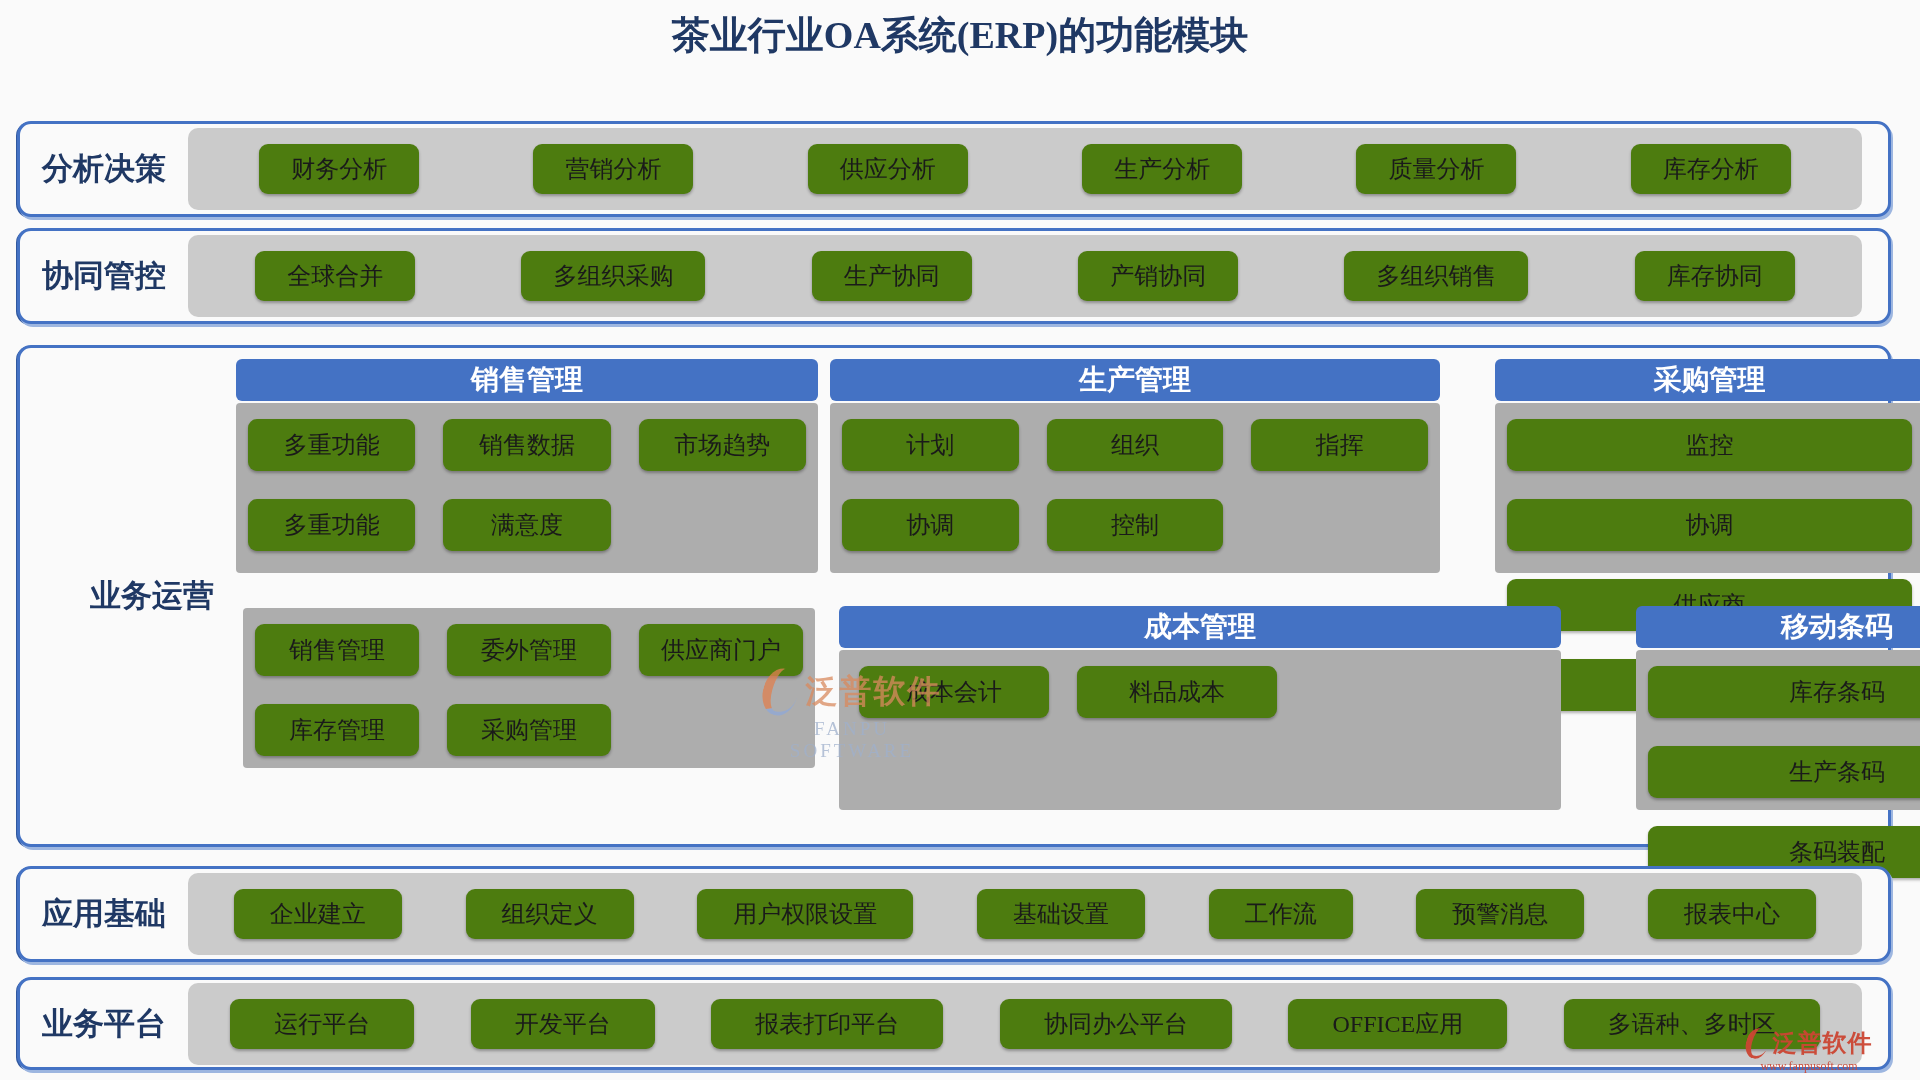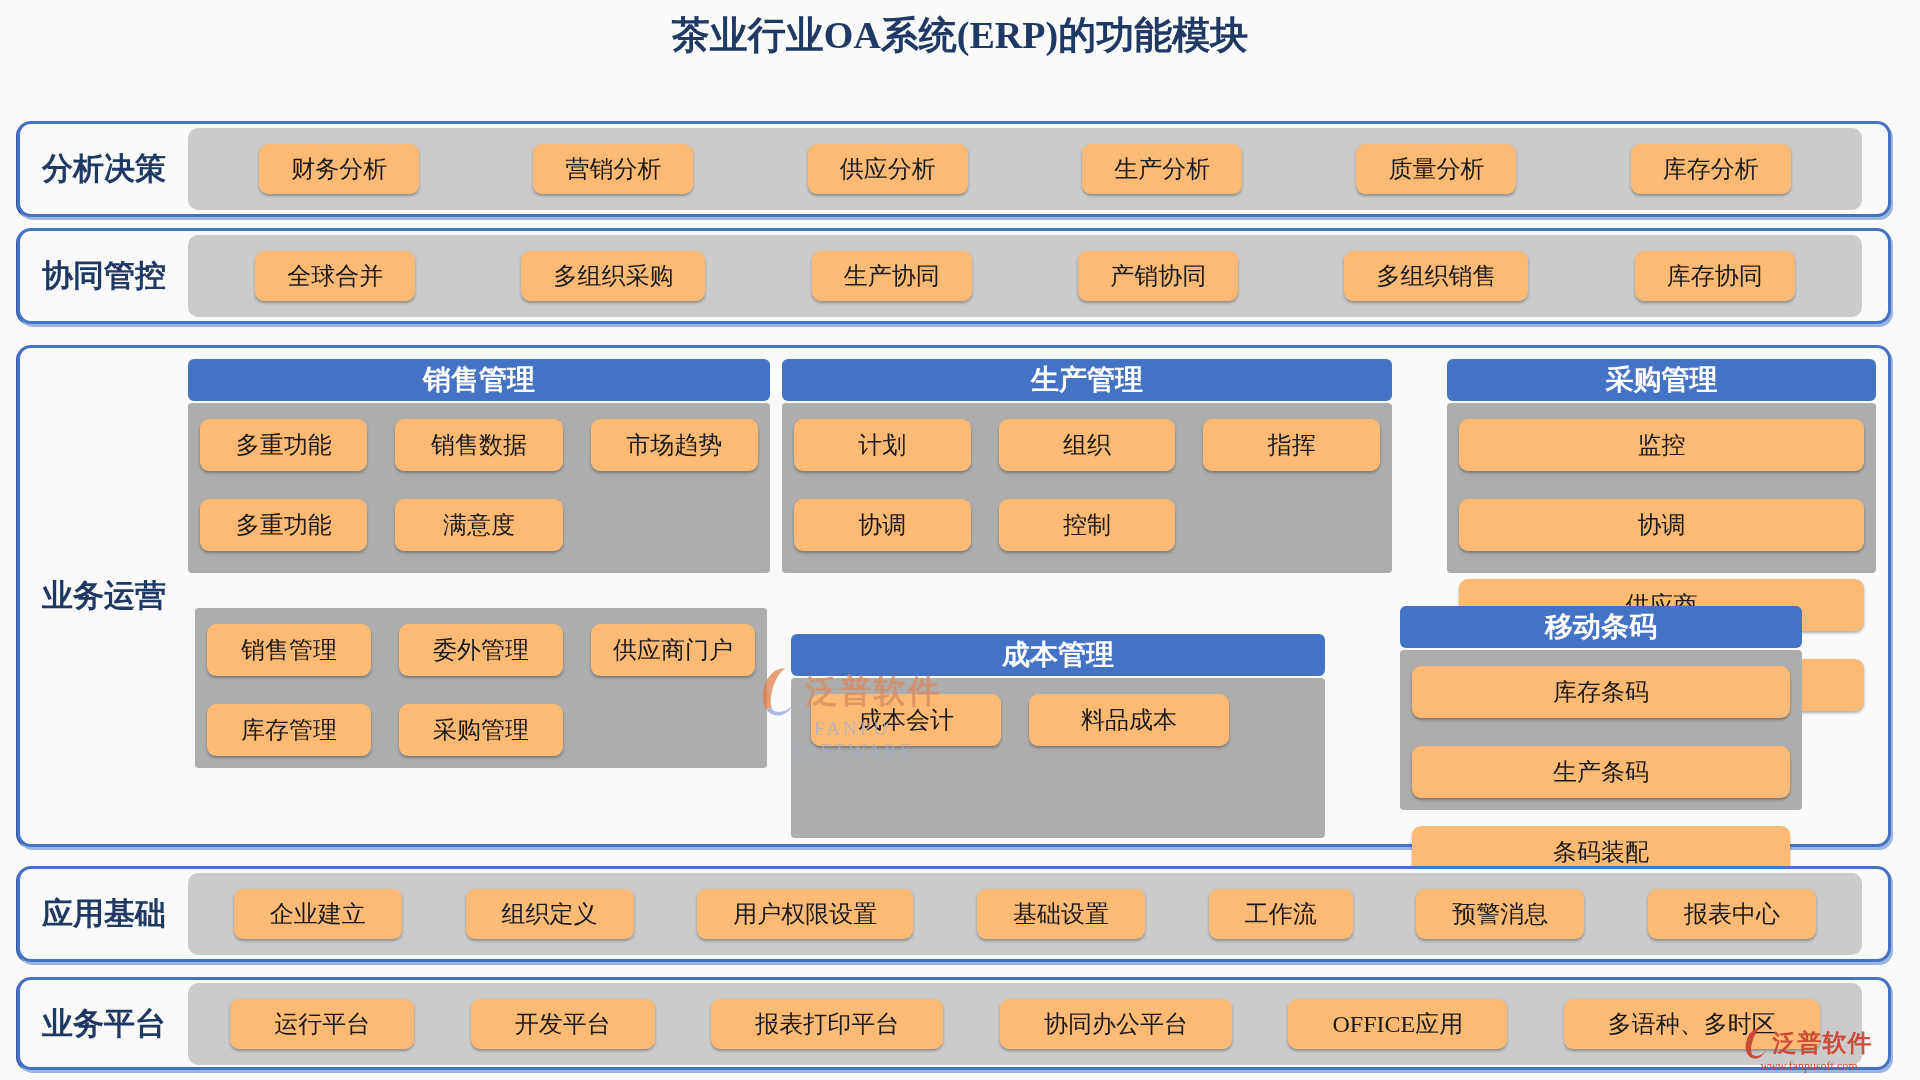--- a/index.html
+++ b/index.html
@@ -22,28 +22,28 @@
   .band-analysis{top:121px;height:96px;}
   .band-collab{top:228px;height:96px;}
   .ops{top:345px;height:502px;align-items:stretch;}
   .band-foundation{top:866px;height:96px;}
   .band-platform{top:977px;height:93px;}
 
   .band-label, .ops-label{
     width:168px;flex:0 0 168px;text-align:center;
     font-size:31px;font-weight:bold;color:#1f3864;
   }
-  .ops-label{align-self:center;}
+  .ops-label{align-self:center;margin-left:48px;}
   .band-strip{
     flex:1;height:82px;margin:6px 26px 6px 0;
     background:#cbcbcb;border-radius:10px;
     display:flex;align-items:center;justify-content:space-around;padding:0 14px;
   }
   .chip{
-    background:#fdba74;border-radius:9px;
+    background:#4d7c0f;border-radius:9px;
     box-shadow:0 2px 3px rgba(0,0,0,.30);
     font-size:24px;color:#1a1a1a;text-align:center;
     padding:9px 32px;white-space:nowrap;cursor:default;
   }
   .band-platform .chip{padding:9px 44px;}
   .band-foundation .chip{padding:9px 36px;}
 
   
   .ops-main{flex:1;padding:11px 0 0 0;}
   .ops-row{display:flex;}
@@ -61,21 +61,21 @@
   .cols3{grid-template-columns:repeat(3,1fr);}
   .cols2{grid-template-columns:repeat(1,1fr);}
   .cols2-left{grid-template-columns:190px 200px;justify-content:start;padding-left:20px;}
   .ops-row1 .panel-body{height:170px;}
   .ops-row2 .panel-body{height:160px;}
   .panel .chip{padding:10px 0;}
   .p-sales{width:582px;margin-left:0;}
   .p-production{width:610px;margin-left:12px;}
   .p-procurement{width:429px;margin-left:55px;}
   .p-supply{width:572px;margin-left:7px;}
-  .p-cost{width:534px;margin-left:24px;margin-top:28px;}
+  .p-cost{width:722px;margin-left:24px;}
   .p-barcode{width:402px;margin-left:75px;}
 
   
   .wm-center{
     position:absolute;left:752px;top:668px;width:200px;text-align:center;
     opacity:.75;pointer-events:none;z-index:5;
   }
   .wm-row{display:flex;align-items:center;justify-content:center;}
   .crescent{
     display:inline-block;width:26px;height:44px;margin-right:8px;

